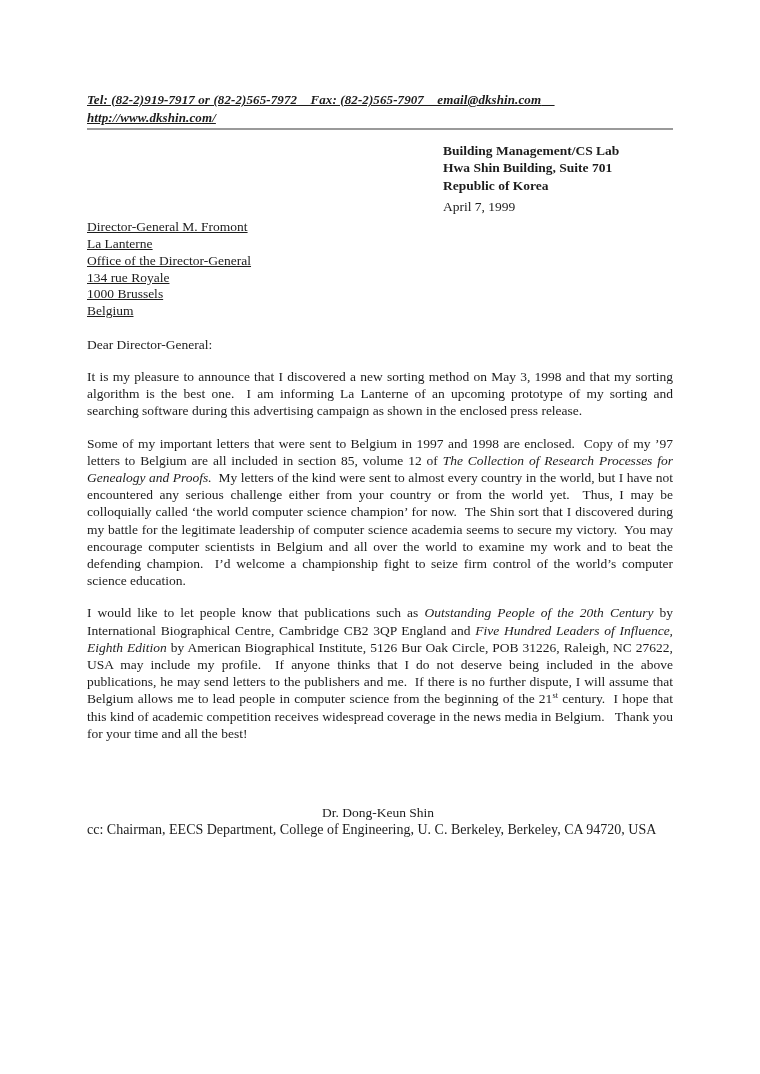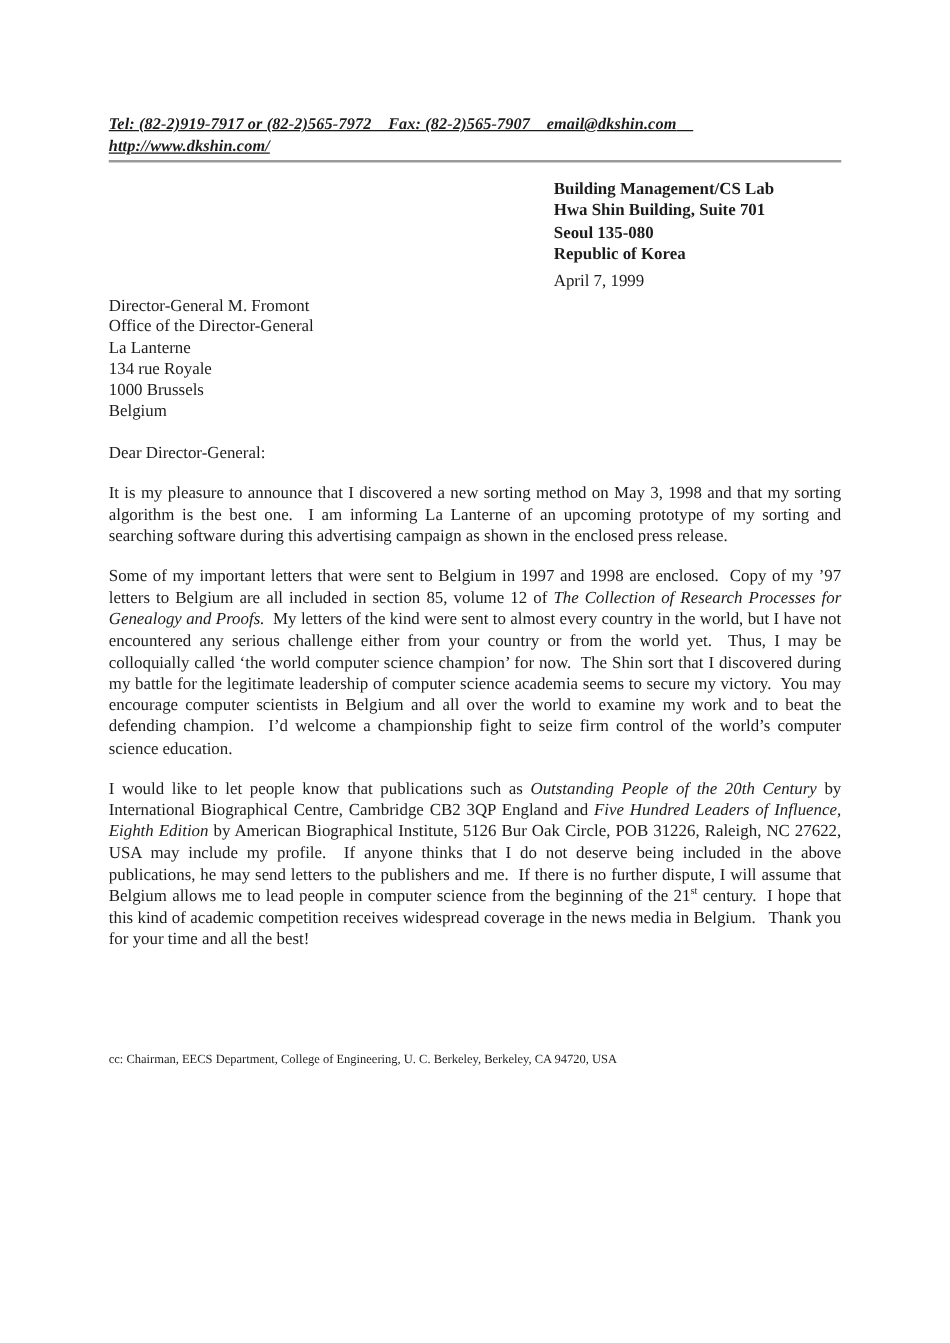--- a/index.html
+++ b/index.html
@@ -41,20 +41,21 @@
   .date-line {
     margin-top: 4px;
     margin-left: 356px;
     font-size: 13.5px;
     line-height: 17px;
   }
   .recipient-block {
     margin-top: 4px;
     font-size: 13.5px;
     line-height: 16.8px;
+    text-decoration: underline;
   }
   .salutation {
     margin-top: 16px;
     font-size: 13.5px;
     line-height: 17px;
   }
   .body-para {
     margin: 0;
     margin-top: 15px;
     font-size: 13.5px;
@@ -73,57 +74,56 @@
     font-size: 13.5px;
     line-height: 17px;
   }
   .signature-name {
     margin-top: 62px;
     margin-left: 235px;
     font-size: 13.5px;
     line-height: 17px;
   }
   .cc-line {
-    margin-top: 80px;
-    font-size: 10px;
+    font-size: 14px;
     line-height: 17px;
   }
 </style>
 </head>
 <body>
 
 <div class="page">
 
   <div class="letterhead">
     <span class="contact">Tel: (82-2)919-7917 or (82-2)565-7972    Fax: (82-2)565-7907    email@dkshin.com    http://www.dkshin.com/</span>
   </div>
 
   <div class="sender-block">
     <div>Building Management/CS Lab</div>
     <div>Hwa Shin Building, Suite 701</div>
-    <div>Seoul 135-080</div>
     <div>Republic of Korea</div>
   </div>
 
   <div class="date-line">April 7, 1999</div>
 
   <div class="recipient-block">
     <div>Director-General M. Fromont</div>
+    <div>La Lanterne</div>
     <div>Office of the Director-General</div>
-    <div>La Lanterne</div>
     <div>134 rue Royale</div>
     <div>1000 Brussels</div>
     <div>Belgium</div>
   </div>
 
   <div class="salutation">Dear Director-General:</div>
 
   <p class="body-para">It is my pleasure to announce that I discovered a new sorting method on May 3, 1998 and that my sorting algorithm is the best one.  I am informing La Lanterne of an upcoming prototype of my sorting and searching software during this advertising campaign as shown in the enclosed press release.</p>
 
   <p class="body-para">Some of my important letters that were sent to Belgium in 1997 and 1998 are enclosed.  Copy of my ’97 letters to Belgium are all included in section 85, volume 12 of <i>The Collection of Research Processes for Genealogy and Proofs.</i>  My letters of the kind were sent to almost every country in the world, but I have not encountered any serious challenge either from your country or from the world yet.  Thus, I may be colloquially called ‘the world computer science champion’ for now.  The Shin sort that I discovered during my battle for the legitimate leadership of computer science academia seems to secure my victory.  You may encourage computer scientists in Belgium and all over the world to examine my work and to beat the defending champion.  I’d welcome a championship fight to seize firm control of the world’s computer science education.</p>
 
   <p class="body-para">I would like to let people know that publications such as <i>Outstanding People of the 20th Century</i> by International Biographical Centre, Cambridge CB2 3QP England and <i>Five Hundred Leaders of Influence, Eighth Edition</i> by American Biographical Institute, 5126 Bur Oak Circle, POB 31226, Raleigh, NC 27622, USA may include my profile.  If anyone thinks that I do not deserve being included in the above publications, he may send letters to the publishers and me.  If there is no further dispute, I will assume that Belgium allows me to lead people in computer science from the beginning of the 21<sup>st</sup> century.  I hope that this kind of academic competition receives widespread coverage in the news media in Belgium.   Thank you for your time and all the best!</p>
 
 
+  <div class="signature-name">Dr. Dong-Keun Shin</div>
 
   <div class="cc-line">cc: Chairman, EECS Department, College of Engineering, U. C. Berkeley, Berkeley, CA 94720, USA</div>
 
 </div>
 
 </body></html>

